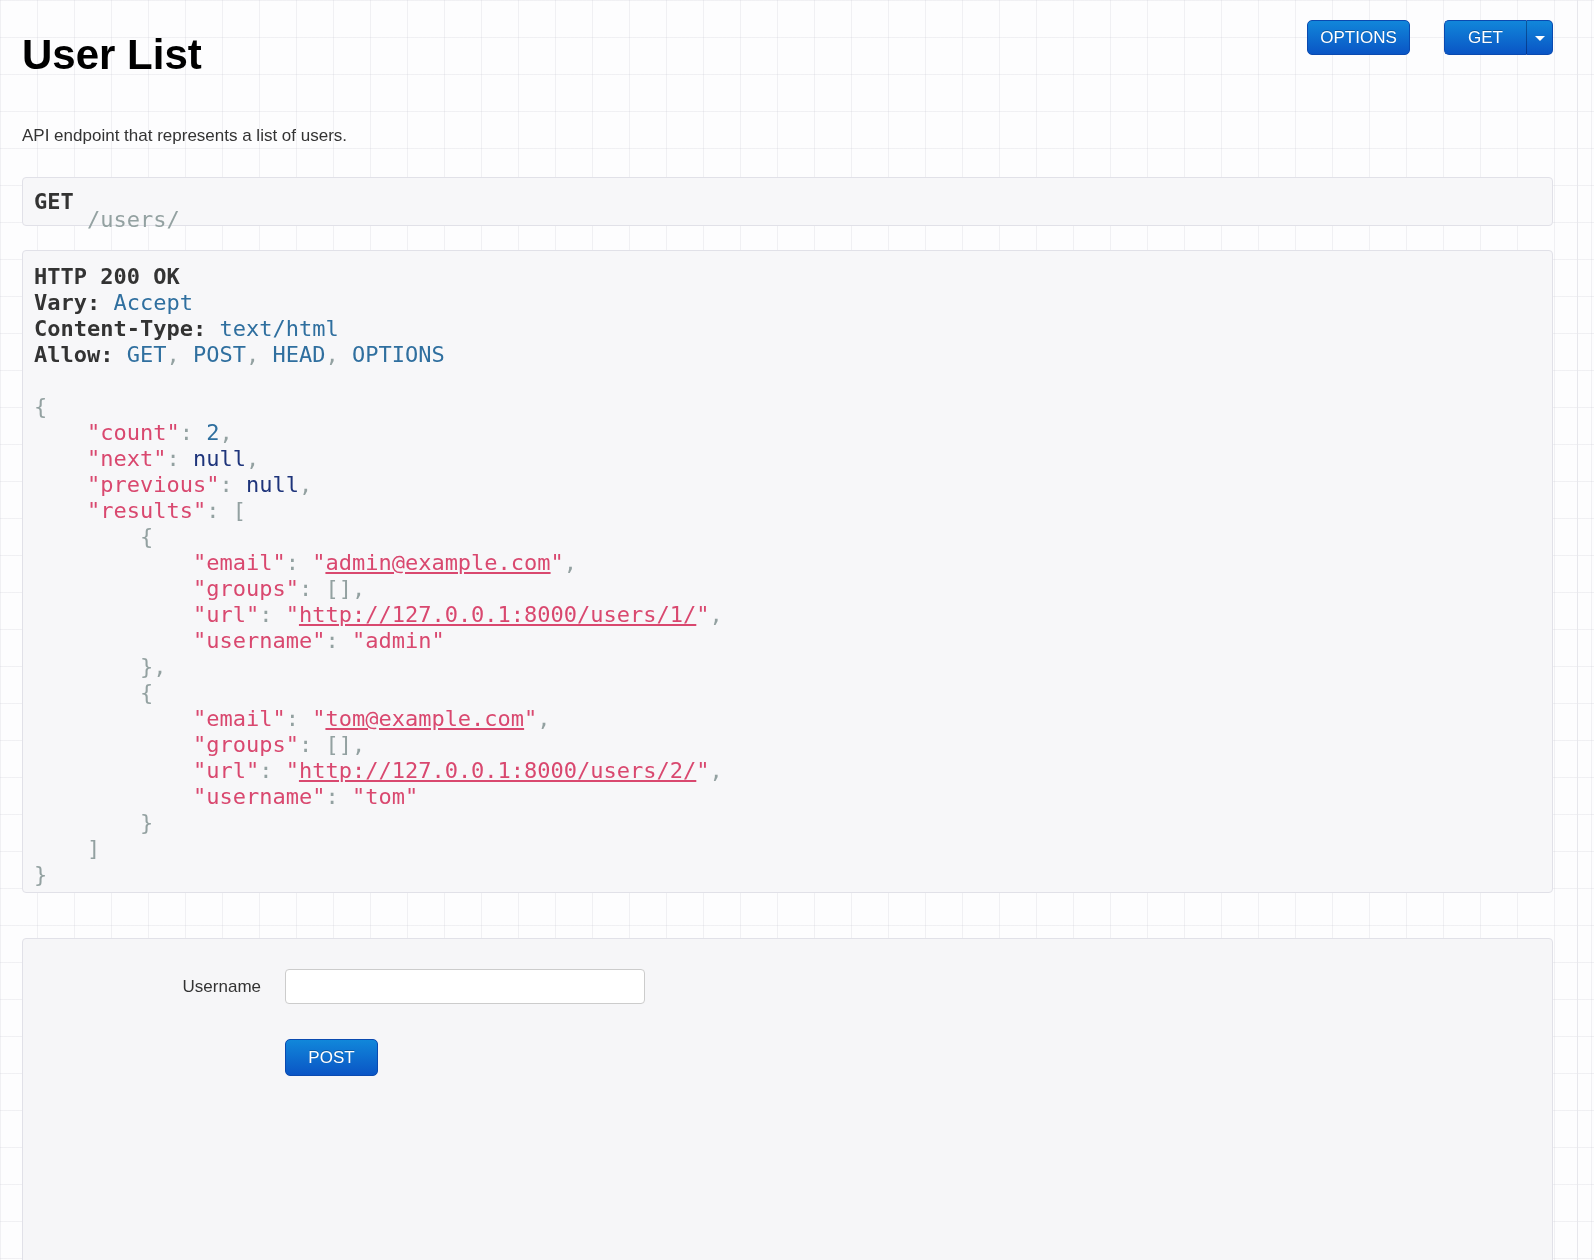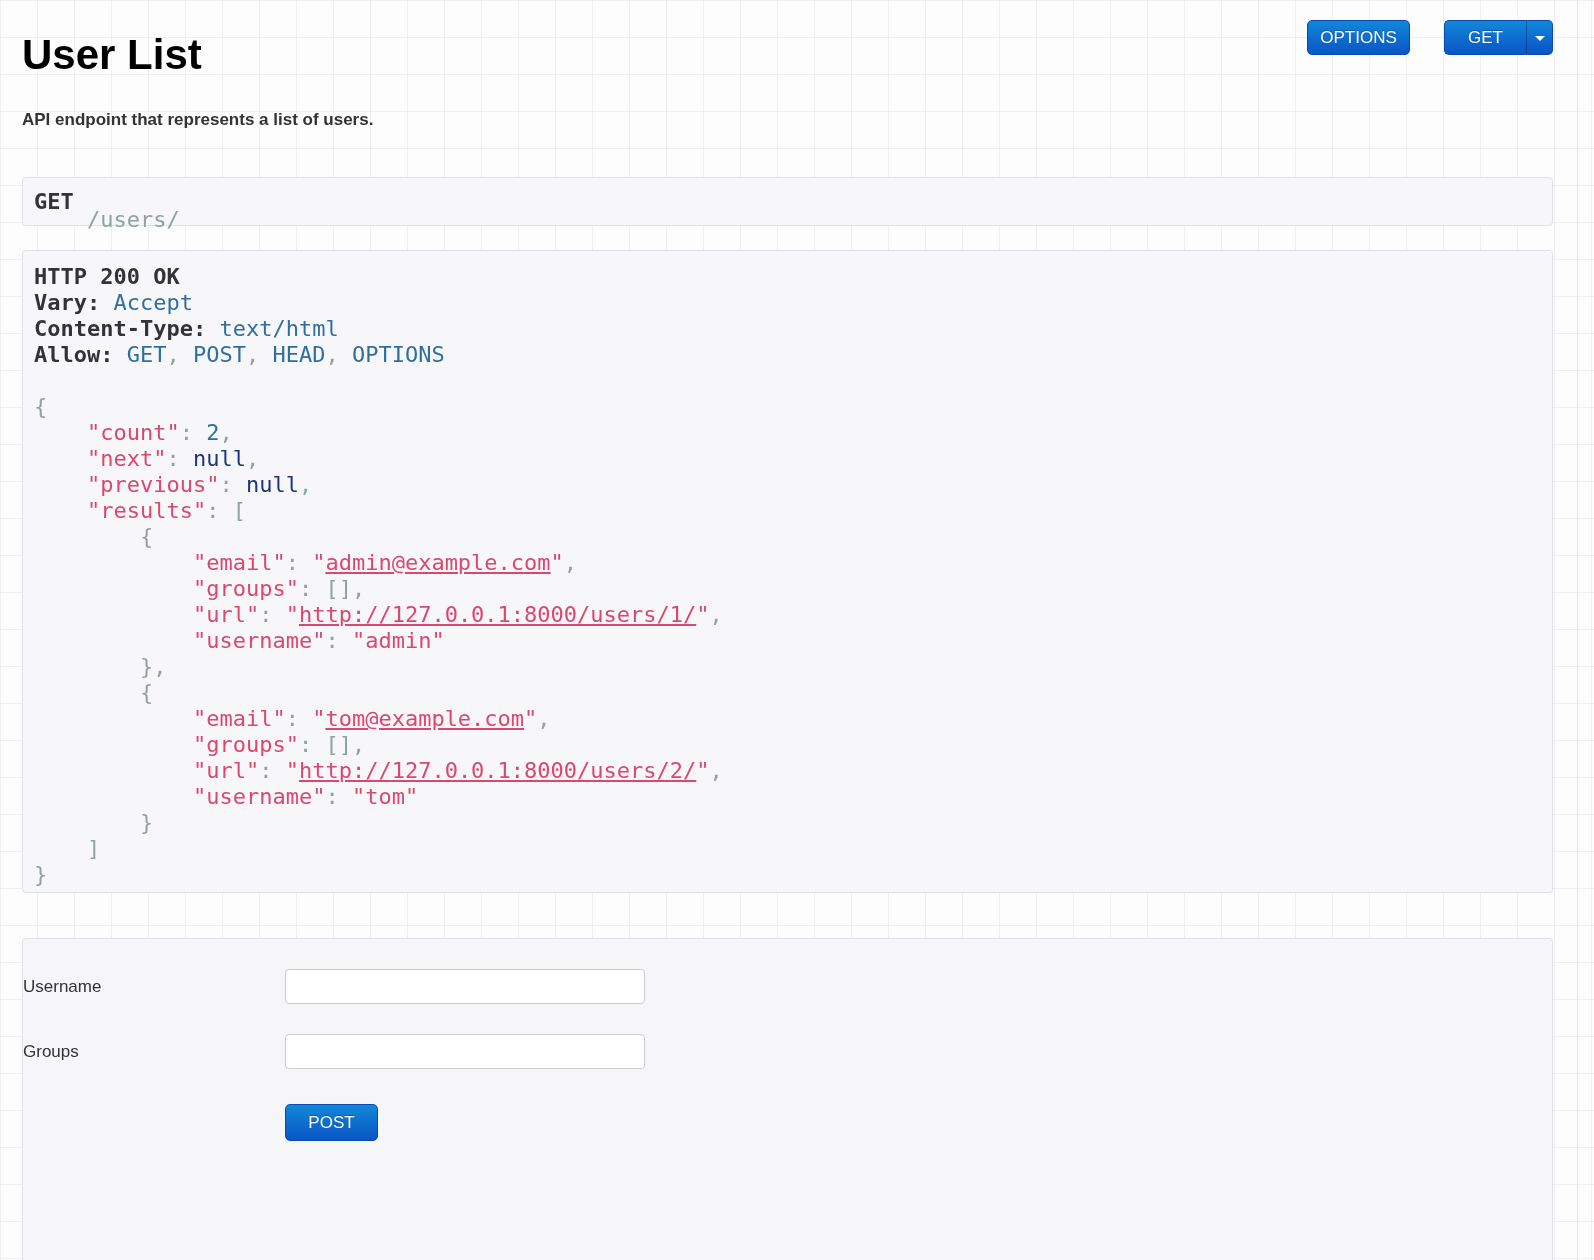--- a/index.html
+++ b/index.html
@@ -15,22 +15,22 @@
     background-size: 37px 37px;
     color: #333;
   }
   .page { position: relative; width: 1594px; height: 1260px; }
 
   h1.page-title {
     position: absolute; left: 22px; top: 32px; margin: 0;
     font-size: 42px; line-height: 1.1; font-weight: bold; color: #000000;
   }
   p.description {
-    position: absolute; left: 22px; top: 110px; margin: 0;
-    font-size: 17px; color: #333; font-weight: bold;
+    position: absolute; left: 22px; top: 126px; margin: 0;
+    font-size: 17px; color: #333;
   }
 
   
   .toolbar { position: absolute; top: 20px; left: 1307px; display: flex; align-items: flex-start; }
   .btn {
     height: 35px; border: 1px solid #0a4ab0; border-radius: 5px;
     background-image: linear-gradient(to bottom, #1187da, #0a55c5);
     color: #fff; font-family: "Liberation Sans", sans-serif; font-size: 17px;
     text-shadow: 0 -1px 0 rgba(0,0,0,0.25); cursor: pointer;
     display: inline-flex; align-items: center; justify-content: center;
@@ -64,21 +64,21 @@
   .pun { color: #93a1a1; }
   .str { color: #d9486f; }
   .kwd { color: #1e347b; }
   .lit { color: #2f6f9f; }
   .jlink { color: inherit; text-decoration: underline; cursor: pointer; }
 
   
   .form-panel { top: 938px; height: 400px; background: #f6f6f8; padding-top: 30px; }
   .form-row { display: flex; align-items: center; height: 35px; margin-bottom: 30px; }
   .control-label {
-    width: 238px; font-size: 17px; color: #333;
+    width: 238px; text-align: right; font-size: 17px; color: #333;
     margin-right: 24px; flex: none;
   }
   .text-input {
     width: 360px; height: 35px; background: #fff;
     border: 1px solid #ccc; border-radius: 4px; padding: 0 10px;
     font-family: "Liberation Sans", sans-serif; font-size: 17px; color: #333;
   }
   .form-actions { margin-left: 262px; margin-top: 35px; }
   .btn-post { width: 93px; height: 37px; }
 
@@ -132,24 +132,20 @@
     <span class="pun">]</span>
 <span class="pun">}</span></pre>
   </div>
 
   <div class="panel form-panel">
     <div id="form-rows">
         <div class="form-row">
           <label class="control-label">Username</label>
           <input type="text" class="text-input" style="">
         </div>
-        <div class="form-row">
-          <label class="control-label">Groups</label>
-          <input type="text" class="text-input" style="">
-        </div>
       </div>
     <div class="form-actions">
       <button class="btn btn-post">POST</button>
     </div>
   </div>
 
 </div>
 <div class="right-rule"></div>
 
 </body></html>

